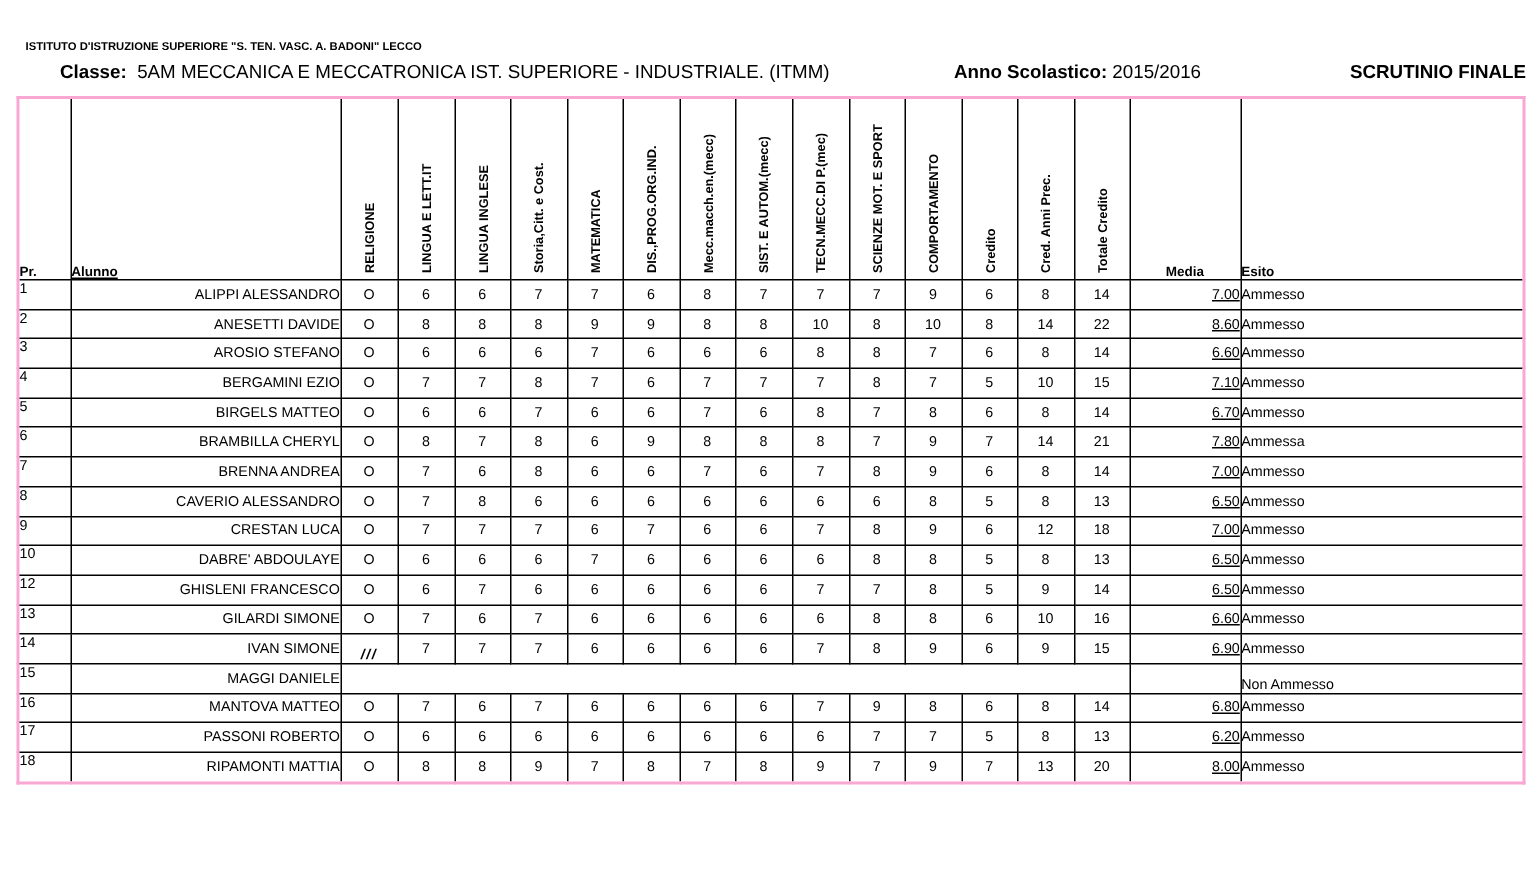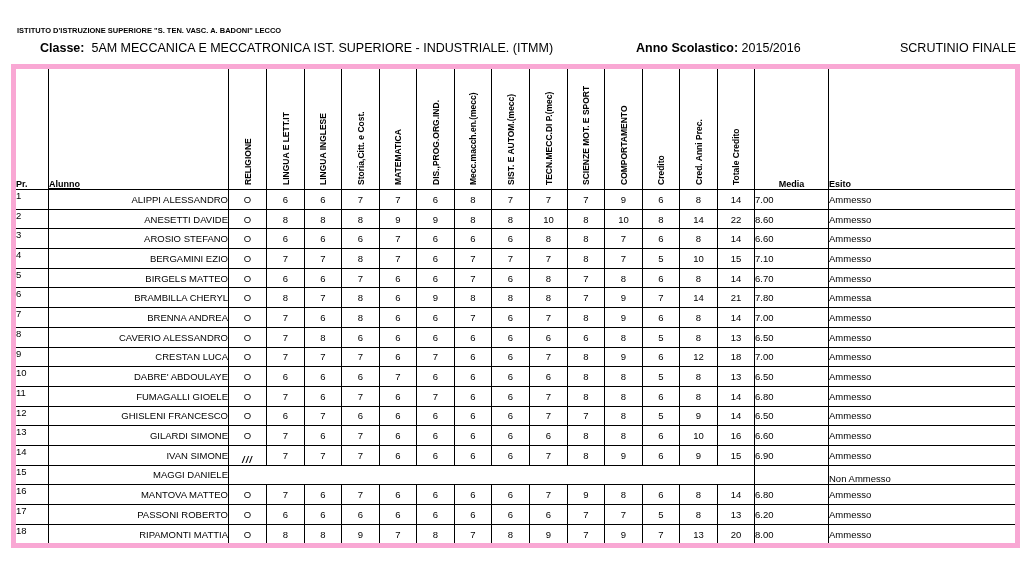--- a/index.html
+++ b/index.html
@@ -4,37 +4,37 @@
 <style>
   html, body { margin:0; padding:0; background:#ffffff; }
   body { width:1024px; height:582px; position:relative; overflow:hidden;
          font-family:"Liberation Sans", sans-serif; color:#000; }
   .school { position:absolute; left:17px; top:26px; font-size:7.5px; font-weight:bold; letter-spacing:0; }
   .hdr-line { position:absolute; top:41px; left:0; width:1024px; height:16px; font-size:12.5px; }
   .classe { position:absolute; left:40px; top:0; white-space:nowrap; }
   .classe b { font-weight:bold; }
   .anno { position:absolute; left:636px; top:0; white-space:nowrap; }
   .anno b { font-weight:bold; }
-  .scrut { position:absolute; left:900px; top:0; white-space:nowrap; }
+  .scrut { position:absolute; left:900px; top:0; white-space:nowrap;font-weight:bold; }
 
   table.grid { position:absolute; left:11px; top:64px; border-collapse:collapse; table-layout:fixed;
-               border:5px solid #f9a8d4; }
+               border:2px solid #f9a8d4; }
   table.grid td, table.grid th { border:1px solid #000; padding:0; overflow:hidden; }
   table.grid th { height:120px; vertical-align:bottom; font-weight:bold; font-size:9px; position:relative; }
   th.rot > span { position:absolute; left:50%; bottom:4px; transform-origin:left bottom;
                   transform:rotate(-90deg) translate(0, 50%); white-space:nowrap; display:block; font-size:8.5px; }
   th.pr-h { text-align:left; padding-left:1px; padding-bottom:1px; font-size:9px; }
   th.al-h { text-align:left; padding-left:2px; padding-bottom:1px; font-size:9px;text-decoration:underline; }
   th.md-h { text-align:center; padding-bottom:1px; font-size:9px; padding-left:28px; }
   th.es-h { text-align:left; padding-left:1px; padding-bottom:1px; font-size:9px;margin-top:28px; }
   table.grid td { height:18.7px; font-size:9.5px; }
   td.pr { text-align:left; vertical-align:top; padding-left:1px; font-size:9px; }
   td.al { text-align:right; padding-left:3px; font-size:9.5px; }
   td.num { text-align:center; }
-  td.med { text-align:left; }
+  td.med { text-align:right;text-decoration:underline; }
   td.es { text-align:left; font-size:9.5px; padding-left:1px; }
   td.slash { font-style:italic; font-weight:bold; letter-spacing:1px; vertical-align:bottom; }
   .na-row td.es { vertical-align:bottom; }
 </style>
 </head>
 <body>
 
 <div class="school">ISTITUTO D'ISTRUZIONE SUPERIORE "S. TEN. VASC. A. BADONI" LECCO</div>
 <div class="hdr-line">
   <div class="classe">
@@ -314,40 +314,20 @@
         <td class="num">6</td>
         <td class="num">8</td>
         <td class="num">8</td>
         <td class="num">5</td>
         <td class="num">8</td>
         <td class="num">13</td>
         <td class="med">6.50</td>
         <td class="es">Ammesso</td>
       </tr>
       <tr>
-        <td class="pr">11</td>
-        <td class="al">FUMAGALLI GIOELE</td>
-        <td class="num">O</td>
-        <td class="num">7</td>
-        <td class="num">6</td>
-        <td class="num">7</td>
-        <td class="num">6</td>
-        <td class="num">7</td>
-        <td class="num">6</td>
-        <td class="num">6</td>
-        <td class="num">7</td>
-        <td class="num">8</td>
-        <td class="num">8</td>
-        <td class="num">6</td>
-        <td class="num">8</td>
-        <td class="num">14</td>
-        <td class="med">6.80</td>
-        <td class="es">Ammesso</td>
-      </tr>
-      <tr>
         <td class="pr">12</td>
         <td class="al">GHISLENI FRANCESCO</td>
         <td class="num">O</td>
         <td class="num">6</td>
         <td class="num">7</td>
         <td class="num">6</td>
         <td class="num">6</td>
         <td class="num">6</td>
         <td class="num">6</td>
         <td class="num">6</td>

